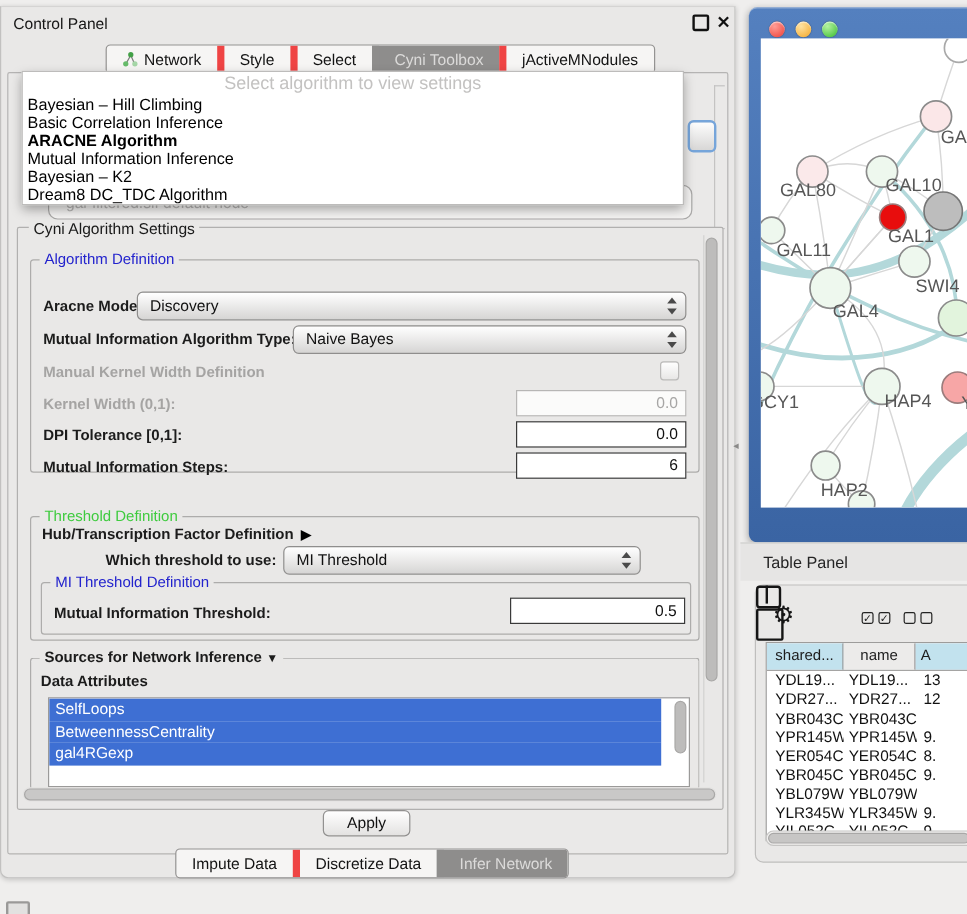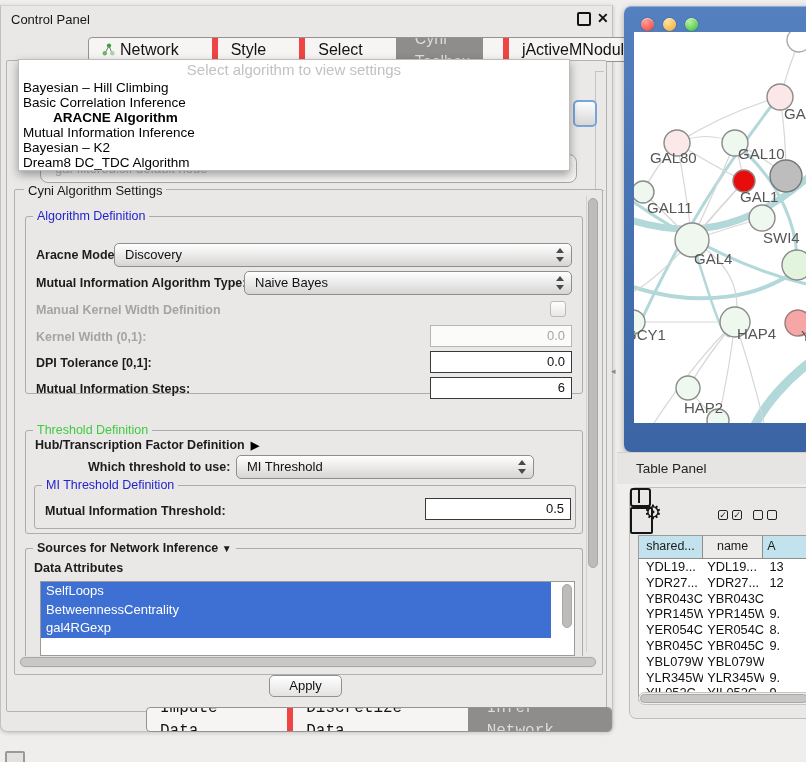--- a/index.html
+++ b/index.html
@@ -9,46 +9,46 @@
   
   #cp{position:absolute;left:0;top:5px;width:613px;height:727px;background:#e9e8e7;
       border:1px solid #c2c1c0;border-top-color:#d5d4d3;border-radius:0 0 7px 7px;
       box-shadow:0 1px 4px rgba(0,0,0,.18);box-sizing:border-box;}
   #cp-title{position:absolute;left:10px;top:6px;font-size:13px;color:#161616;}
   #cp-btn-min{position:absolute;left:576px;top:6px;width:14px;height:14px;border:2px solid #111;
       border-radius:2px;box-sizing:border-box;}
   #cp-btn-close{position:absolute;left:596px;top:4px;font-size:14px;font-weight:bold;color:#111;}
 
   .tabbar{display:flex;position:absolute;height:23px;border:1px solid #949392;border-radius:4px;
-      overflow:hidden;background:#f6f5f4;font-size:16px;box-sizing:content-box;gap:20px;}
+      overflow:hidden;background:#f6f5f4;font-size:13px;box-sizing:content-box;}
   .tab{padding:0 13px;line-height:23px;color:#131313;border-left:6px solid #ef4444;display:flex;align-items:center;gap:5px;}
   .tab:first-child{border-left:none;}
   .tab.sel{background:#8e8d8c;color:#dcdbda;border-left-color:#8e8d8c;}
   #top-tabs{left:87px;top:31px;}
-  #bottom-tabs{left:145px;top:701px;font-family:Liberation Mono, monospace;}
+  #bottom-tabs{left:145px;top:701px;}
 
   
   #main-panel{position:absolute;left:5px;top:54px;width:601px;height:652px;background:#eae9e8;
       border:1px solid #b5b4b3;border-radius:2px;box-sizing:border-box;}
 
   
   #hidden-combo{position:absolute;left:33px;top:93px;width:537px;height:29px;background:#f4f3f2;
       border:1px solid #a9a8a7;border-radius:8px;font-size:13px;line-height:27px;padding-left:14px;
       color:#b6b5b4;box-sizing:border-box;z-index:1;}
   #combo-fragment{position:absolute;left:566px;top:39px;width:24px;height:27px;border:2px solid #76a5da;
       border-radius:5px;background:linear-gradient(#fdfdfd,#d8d7d6);box-sizing:border-box;z-index:1;}
   #bg-group-line{position:absolute;left:588px;top:10px;width:8px;height:118px;border:1px solid #c4c3c2;
       border-right:none;z-index:0;}
 
   
   #algo-dd{position:absolute;left:11px;top:-2px;width:552px;height:112px;background:#ffffff;
       border:1px solid #bdbcbb;box-shadow:0 4px 9px rgba(0,0,0,.35);z-index:6;box-sizing:border-box;}
   .dd-ph{height:20px;line-height:20px;text-align:center;color:#c3c2c1;font-size:15px;}
   .dd-item{height:15.1px;line-height:15.1px;font-size:13.5px;padding-left:4px;color:#000;white-space:nowrap;}
-  .dd-item.b{font-weight:bold;margin-left:30px;}
+  .dd-item.b{font-weight:bold;}
 
   
   #settings{position:absolute;left:7px;top:128px;width:589px;height:486px;background:#e9e8e7;
       border:1px solid #b1b0af;border-radius:2px;box-sizing:border-box;}
   .grp{position:absolute;border:1px solid #adacab;border-radius:3px;box-sizing:border-box;}
   .gt{position:absolute;top:-8px;left:7px;background:#e9e8e7;padding:0 4px;font-size:12.5px;
       color:#1c1c1c;white-space:nowrap;}
   .gt.blue{color:#2323cd;}
   .gt.green{color:#3ecb3e;}
   #settings-title{position:absolute;left:9px;top:-7px;background:#e9e8e7;padding:0 4px;font-size:13px;color:#1a1a1a;}

